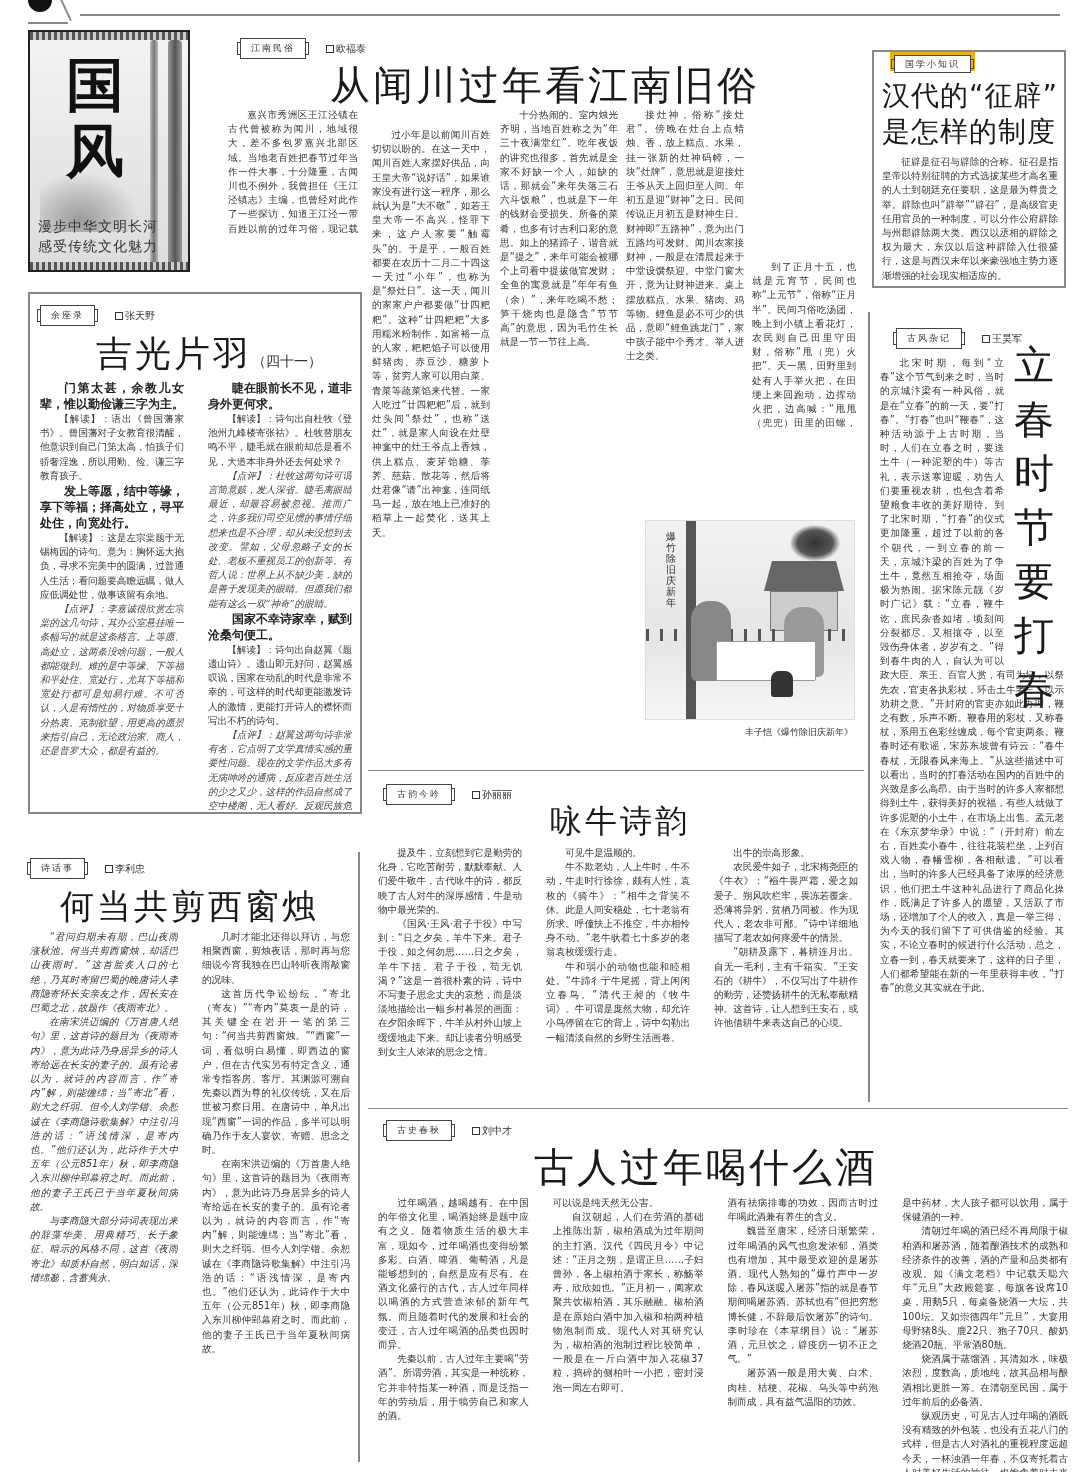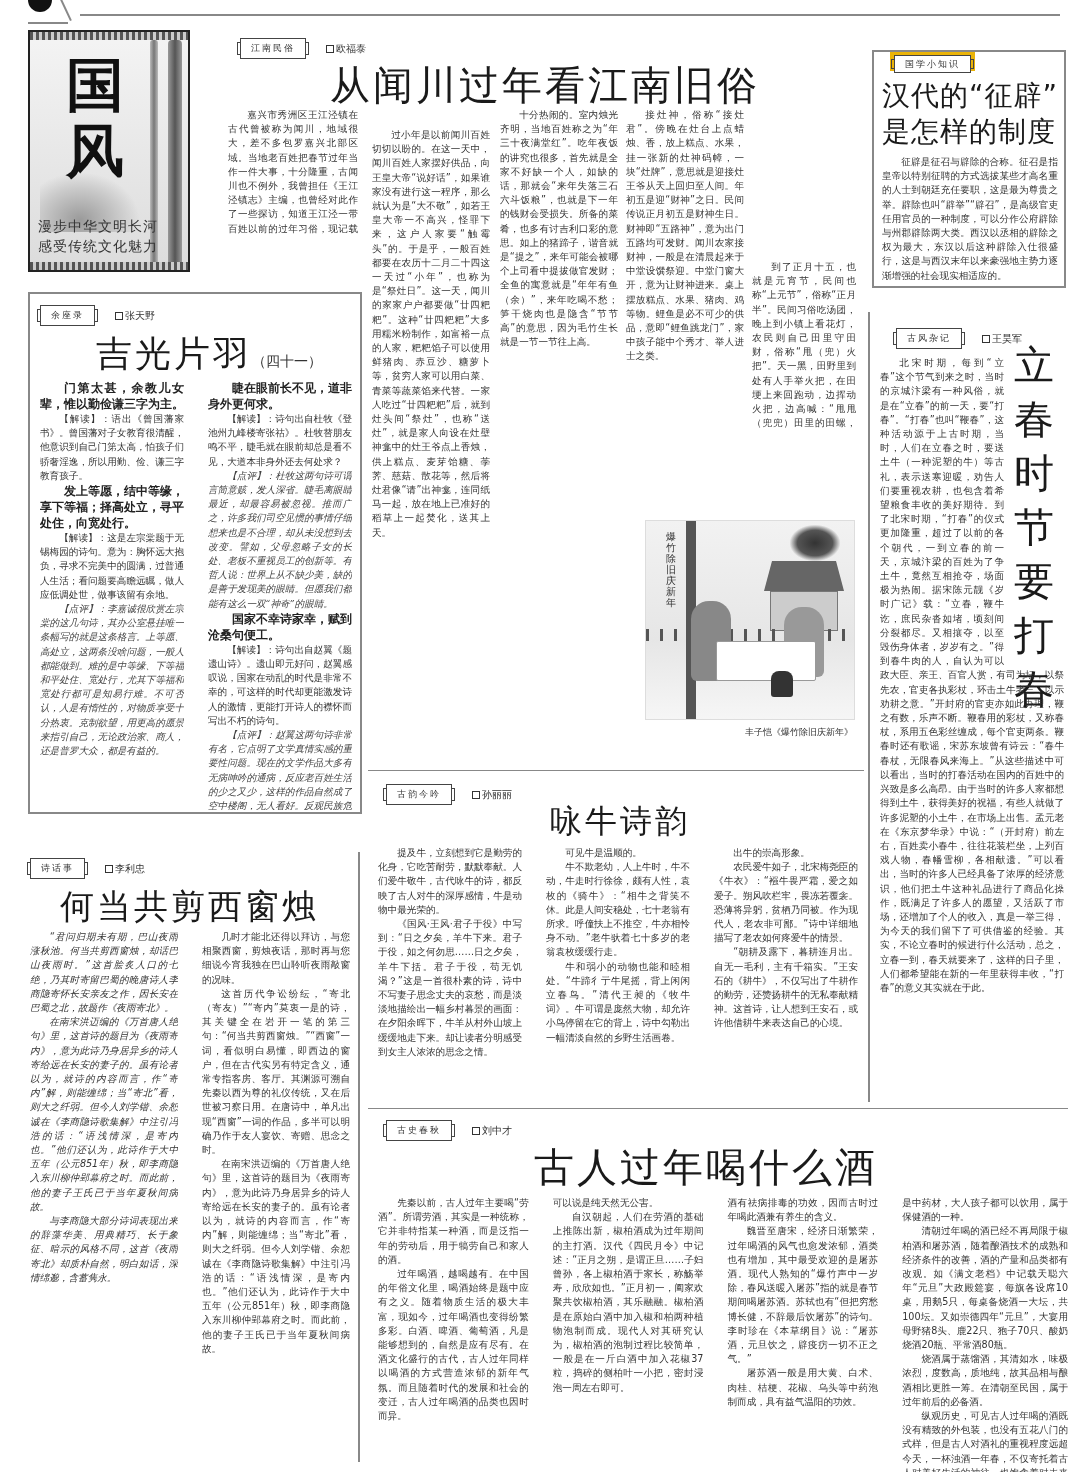--- a/index.html
+++ b/index.html
@@ -226,22 +226,22 @@
 <div class="abs" style="left:386px; top:1118px;">
   <span class="tag">
     <span class="tag-box">古史春秋</span>
     <span class="byline"><span class="sq"></span><span>刘中才</span></span>
   </span>
 </div>
 <div class="abs headline" style="left:534px; top:1140px; font-size:40px;">古人过年喝什么酒</div>
 <div class="abs" style="left:378px; top:1196px; width:690px; height:276px; overflow:hidden;">
   <div class="cols">
     <div class="col body-text" style="height:276px;">
+      <p>过年喝酒，越喝越有。在中国的年俗文化里，喝酒始终是题中应有之义。随着物质生活的极大丰富，现如今，过年喝酒也变得纷繁多彩。白酒、啤酒、葡萄酒，凡是能够想到的，自然是应有尽有。在酒文化盛行的古代，古人过年同样以喝酒的方式营造浓郁的新年气氛。而且随着时代的发展和社会的变迁，古人过年喝酒的品类也因时而异。</p>
       <p>先秦以前，古人过年主要喝“劳酒”。所谓劳酒，其实是一种统称，它并非特指某一种酒，而是泛指一年的劳动后，用于犒劳自己和家人的酒。</p>
-      <p>过年喝酒，越喝越有。在中国的年俗文化里，喝酒始终是题中应有之义。随着物质生活的极大丰富，现如今，过年喝酒也变得纷繁多彩。白酒、啤酒、葡萄酒，凡是能够想到的，自然是应有尽有。在酒文化盛行的古代，古人过年同样以喝酒的方式营造浓郁的新年气氛。而且随着时代的发展和社会的变迁，古人过年喝酒的品类也因时而异。</p>
     </div>
     <div class="col body-text" style="height:276px;">
       <p style="text-indent:0">可以说是纯天然无公害。</p>
       <p>自汉朝起，人们在劳酒的基础上推陈出新，椒柏酒成为过年期间的主打酒。汉代《四民月令》中记述：“正月之朔，是谓正旦……子妇曾孙，各上椒柏酒于家长，称觞举寿，欣欣如也。”正月初一，阖家欢聚共饮椒柏酒，其乐融融。椒柏酒是在原始白酒中加入椒和柏两种植物泡制而成。现代人对其研究认为，椒柏酒的泡制过程比较简单，一般是在一斤白酒中加入花椒37粒，捣碎的侧柏叶一小把，密封浸泡一周左右即可。</p>
     </div>
     <div class="col body-text" style="height:276px;">
       <p style="text-indent:0">酒有祛病排毒的功效，因而古时过年喝此酒兼有养生的含义。</p>
       <p>魏晋至唐宋，经济日渐繁荣，过年喝酒的风气也愈发浓郁，酒类也有增加，其中最受欢迎的是屠苏酒。现代人熟知的“爆竹声中一岁除，春风送暖入屠苏”指的就是春节期间喝屠苏酒。苏轼也有“但把穷愁博长健，不辞最后饮屠苏”的诗句。李时珍在《本草纲目》说：“屠苏酒，元旦饮之，辟疫疠一切不正之气。”</p>
       <p>屠苏酒一般是用大黄、白术、肉桂、桔梗、花椒、乌头等中药泡制而成，具有益气温阳的功效。</p>
     </div>

